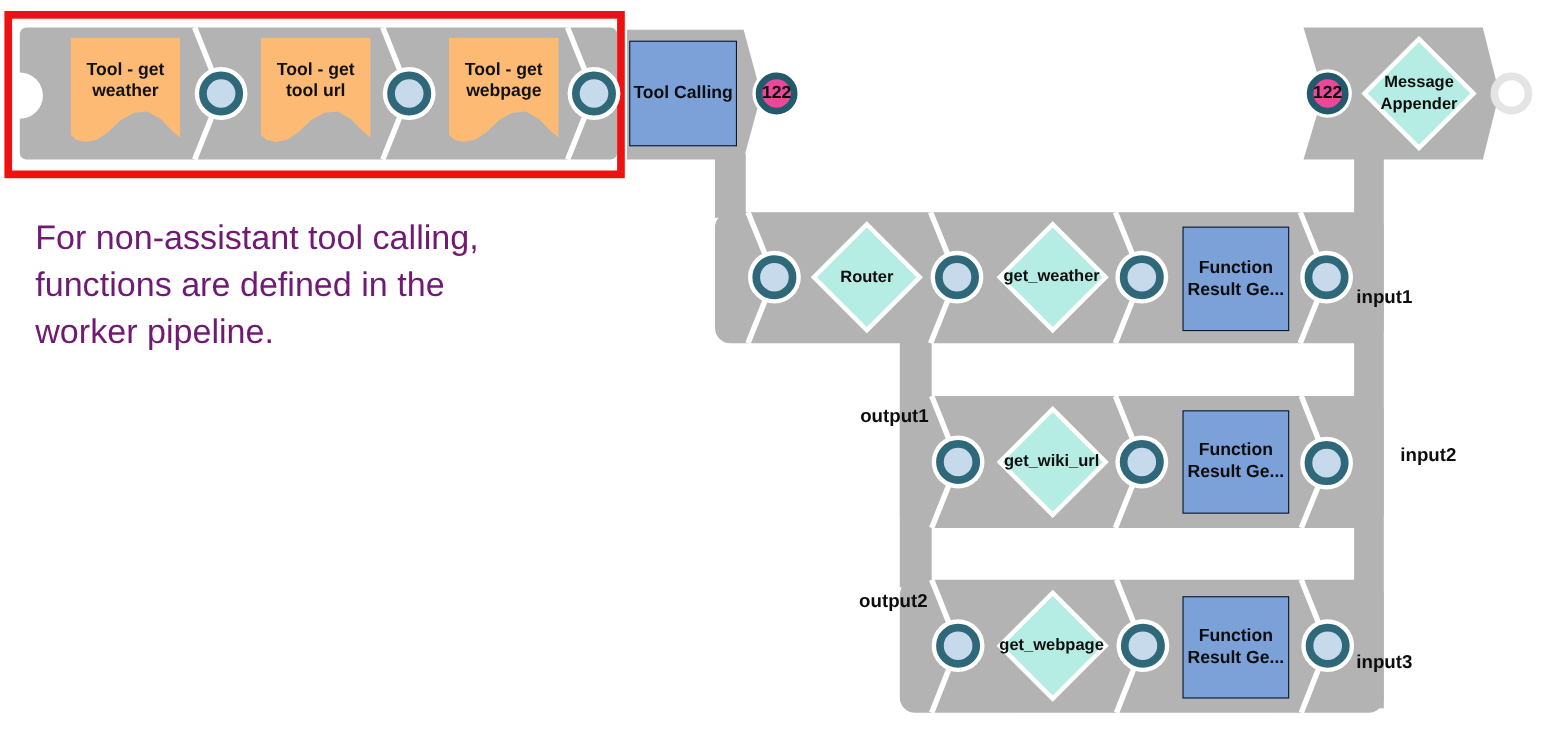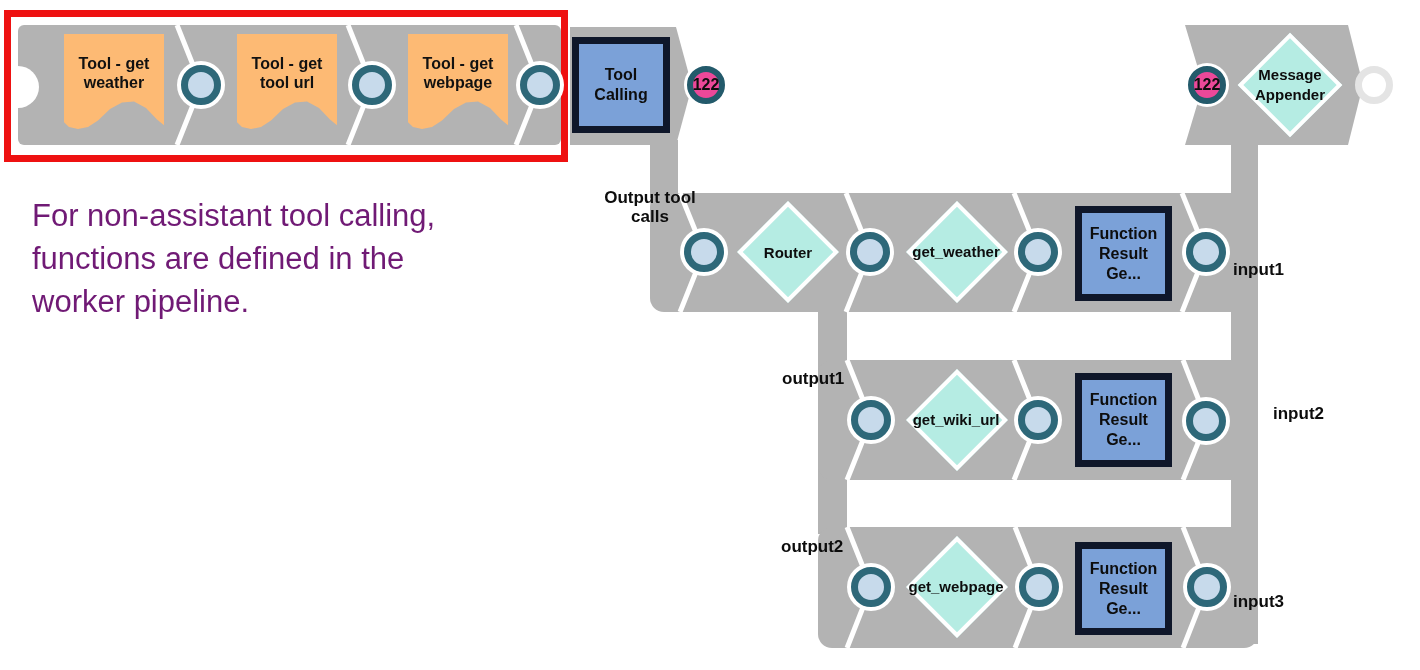--- a/index.html
+++ b/index.html
@@ -6,21 +6,21 @@
   .canvas{position:relative;width:1420px;height:670px;background:#ffffff;
           font-family:"Liberation Sans",sans-serif;overflow:hidden;}
   .abs{position:absolute;}
   svg.bands{position:absolute;left:0;top:0;}
   .redbox{box-sizing:border-box;border:7px solid #ee1111;background:transparent;}
   .redtext{color:#701a75;font-size:31px;line-height:43px;font-weight:400;}
   .note{box-sizing:border-box;background:#fdba74;text-align:center;font-weight:700;
         font-size:16px;line-height:19px;padding-top:20px;color:#111;
         clip-path:polygon(0% 0%,100% 0%,100% 96%,93% 90%,82% 78%,70% 71%,58% 72%,
                           46% 79%,34% 91%,24% 98%,14% 100%,5% 98%,0% 93%);}
-  .sq{box-sizing:border-box;background:#7ba1d8;border:7px solid #0f172a;display:flex;
+  .sq{box-sizing:border-box;background:#7ba1d8;border:1px solid #0f172a;display:flex;
       align-items:center;justify-content:center;text-align:center;font-weight:700;
       font-size:16px;line-height:20px;color:#0d0d0d;}
   .diamond{box-sizing:border-box;background:#b5ece3;border:4px solid #ffffff;
            transform:rotate(45deg);}
   .dlabel{transform:translate(-50%,-50%);font-weight:700;font-size:15px;
           white-space:nowrap;color:#0d0d0d;}
   .dlabel.block{white-space:normal;width:112px;text-align:center;line-height:20px;}
   .port{box-sizing:border-box;width:40px;height:40px;border-radius:50%;
         background:#c7daeb;border:7px solid #2e6879;box-shadow:0 0 0 4px #ffffff;}
   .badge{box-sizing:border-box;width:38px;height:38px;border-radius:50%;
@@ -102,21 +102,20 @@
   <div class="abs port" style="left:1186px;top:401px;"></div>
   <div class="abs port" style="left:851px;top:567px;"></div>
   <div class="abs port" style="left:1019px;top:567px;"></div>
   <div class="abs port" style="left:1187px;top:567px;"></div>
 
   <div class="abs badge" style="left:687px;top:66px;">122</div>
   <div class="abs badge" style="left:1188px;top:66px;">122</div>
 
   <div class="abs endc" style="left:1355px;top:66px;"></div>
 
-  <div class="abs plabel center" style="left:590px;top:188px;">Output tool calls</div>
   <div class="abs plabel" style="left:782px;top:369px;">output1</div>
   <div class="abs plabel" style="left:781px;top:537px;">output2</div>
   <div class="abs plabel" style="left:1233px;top:260px;">input1</div>
   <div class="abs plabel" style="left:1233px;top:404px;margin-left:40px;">input2</div>
   <div class="abs plabel" style="left:1233px;top:592px;">input3</div>
 
   <div class="abs redtext" style="left:32px;top:194px;width:500px;">
     <div>For non-assistant tool calling,</div>
     <div>functions are defined in the</div>
     <div>worker pipeline.</div>

